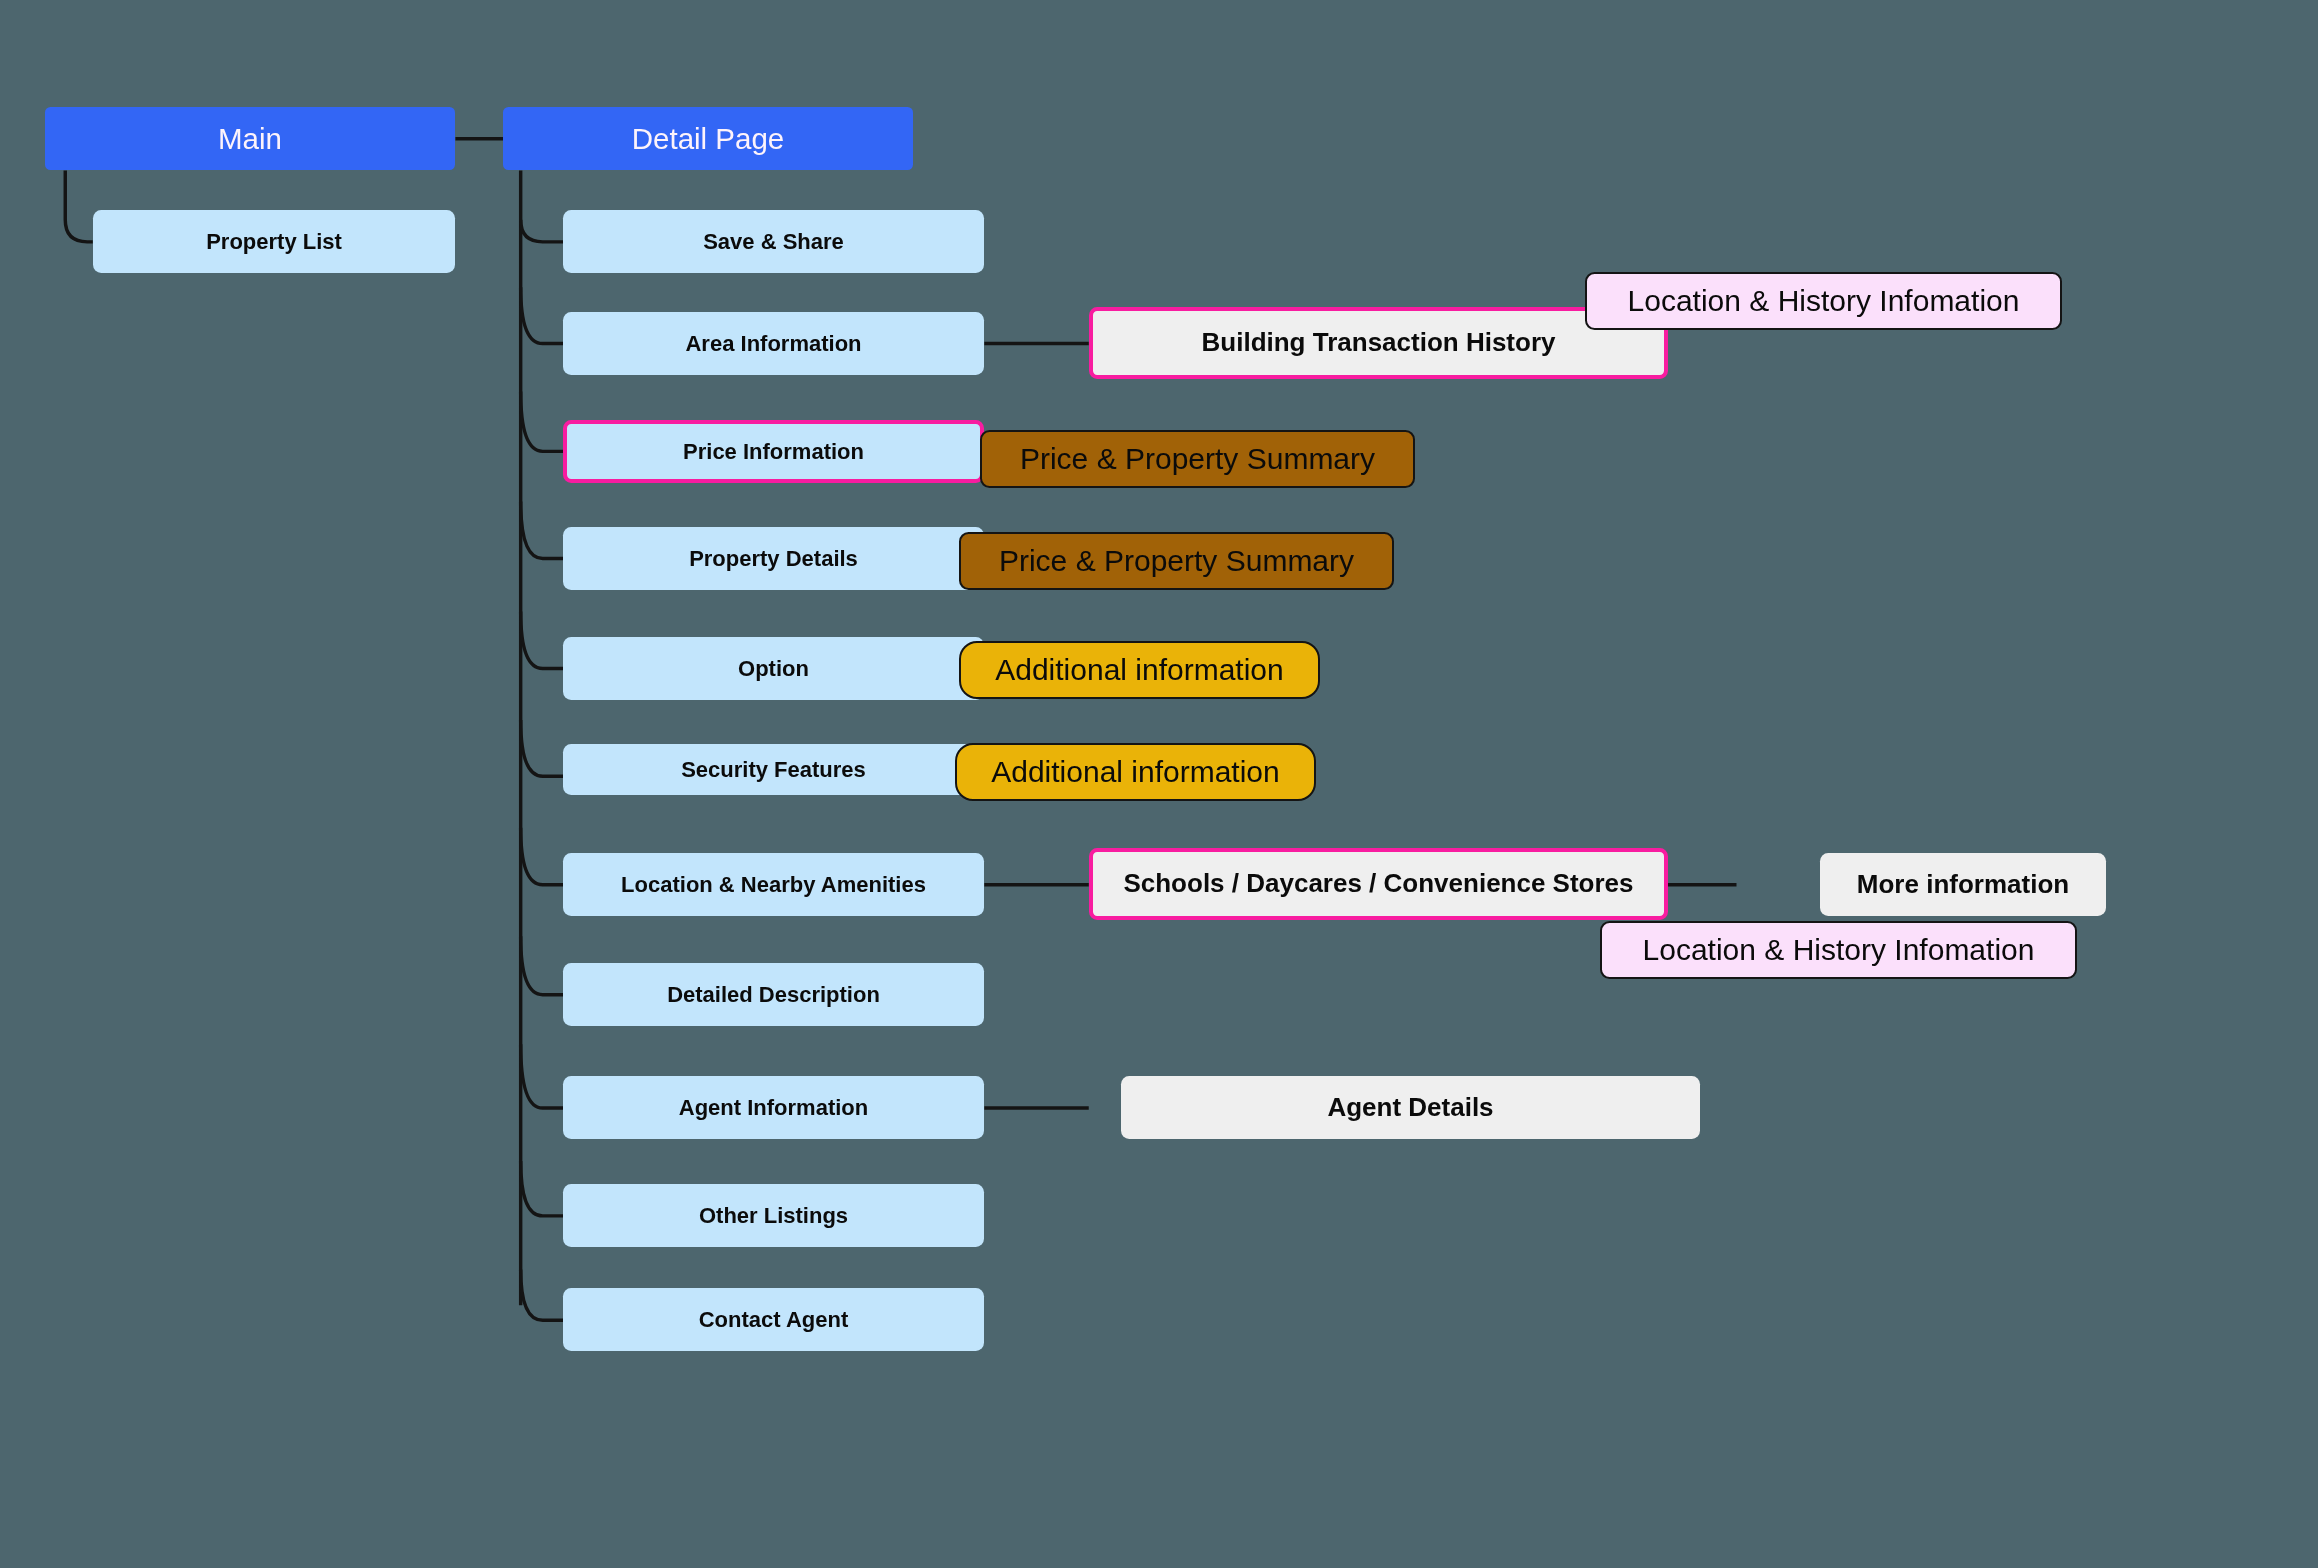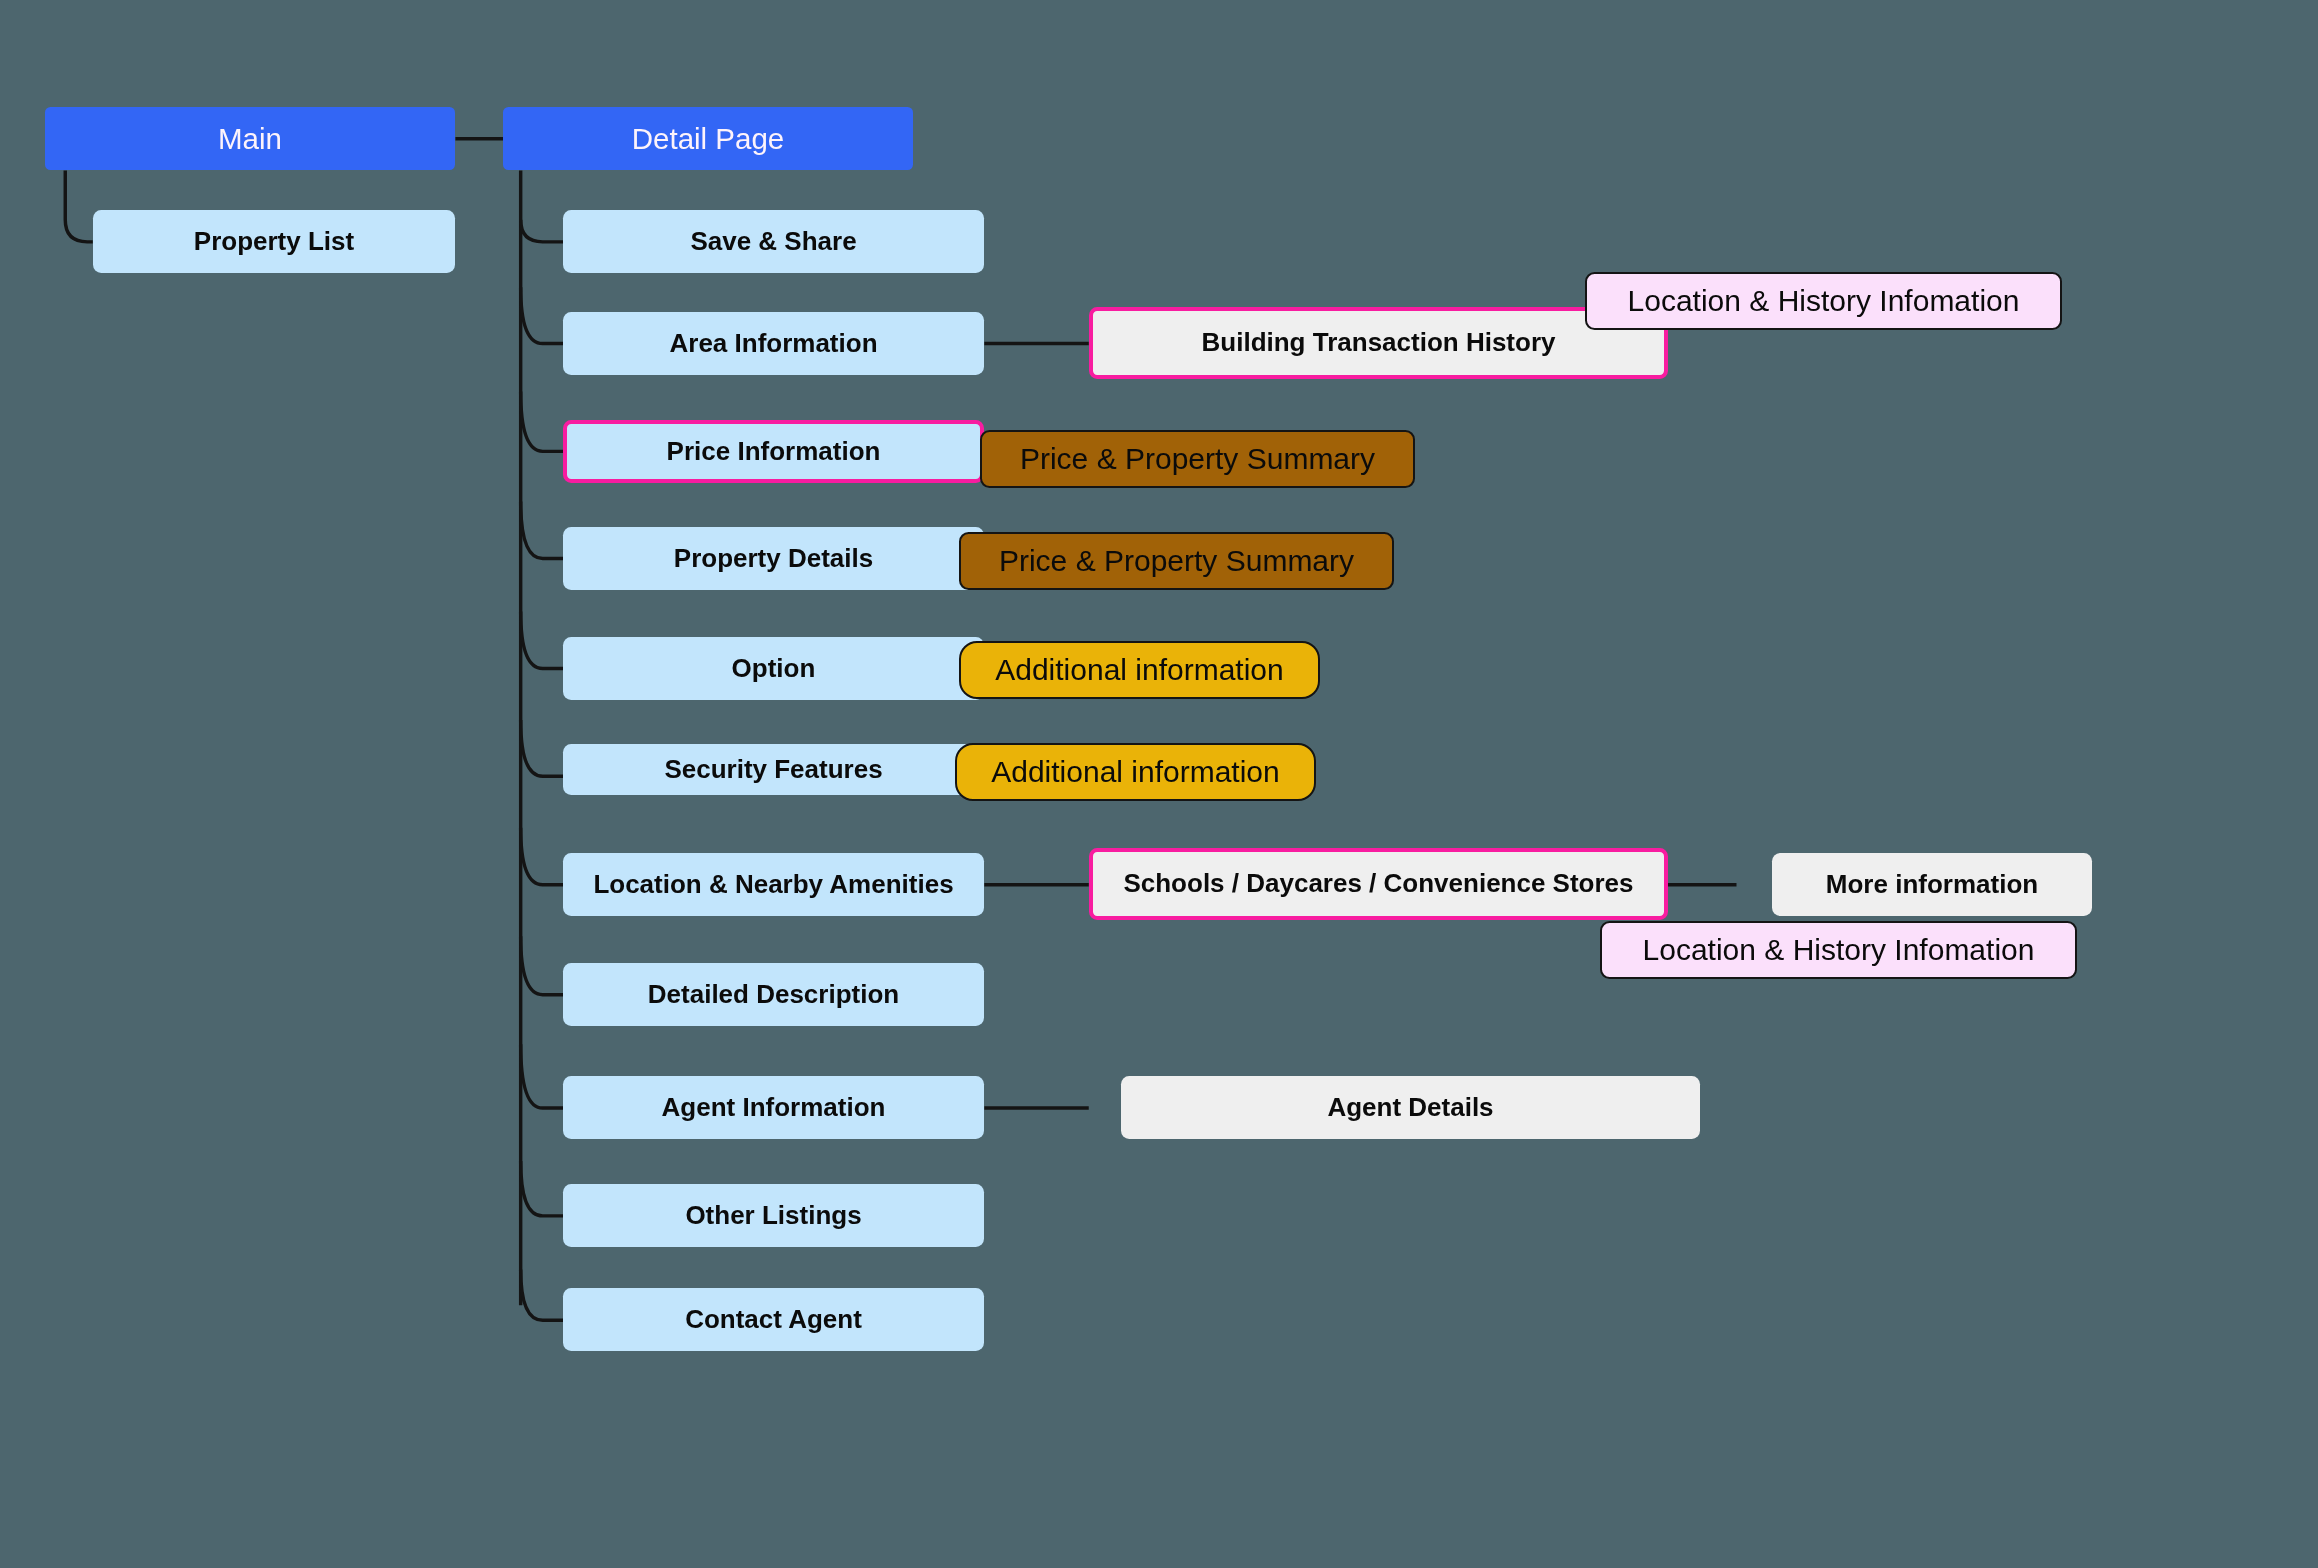--- a/index.html
+++ b/index.html
@@ -38,21 +38,21 @@
     background: #3366f5;
     color: #fdf3fb;
     font-size: 29.5px;
     font-weight: 400;
     border-radius: 5.5px;
   }
   
   .n-section {
     background: #c2e5fc;
     color: #0b0b0b;
-    font-size: 26px;
+    font-size: 22px;
     font-weight: 700;
   }
   .n-section.hl {
     border: 4.8px solid #f81ca0;
   }
   
   .n-detail {
     background: #efefef;
     color: #0b0b0b;
     font-size: 26px;
@@ -167,21 +167,21 @@
   </div>
 
   <div class="node n-detail hl" style="left:1089px; top:307px; width:579px; height:72px;">
     <span>Building Transaction History</span>
   </div>
 
   <div class="node n-detail hl" style="left:1089px; top:848px; width:579px; height:72px;">
     <span>Schools / Daycares / Convenience Stores</span>
   </div>
 
-  <div class="node n-detail" style="left:1772px; top:853px; width:320px; height:63px;">
+  <div class="node n-detail" style="left:1820px; top:853px; width:286px; height:63px;">
     <span>More information</span>
   </div>
 
   <div class="node n-detail" style="left:1089px; top:1076px; width:579px; height:63px;margin-left:32px;">
     <span>Agent Details</span>
   </div>
 
   <div class="node n-callout c-pink" style="left:1585px; top:272px; width:477px; height:58px;">
     <span>Location &amp; History Infomation</span>
   </div>

